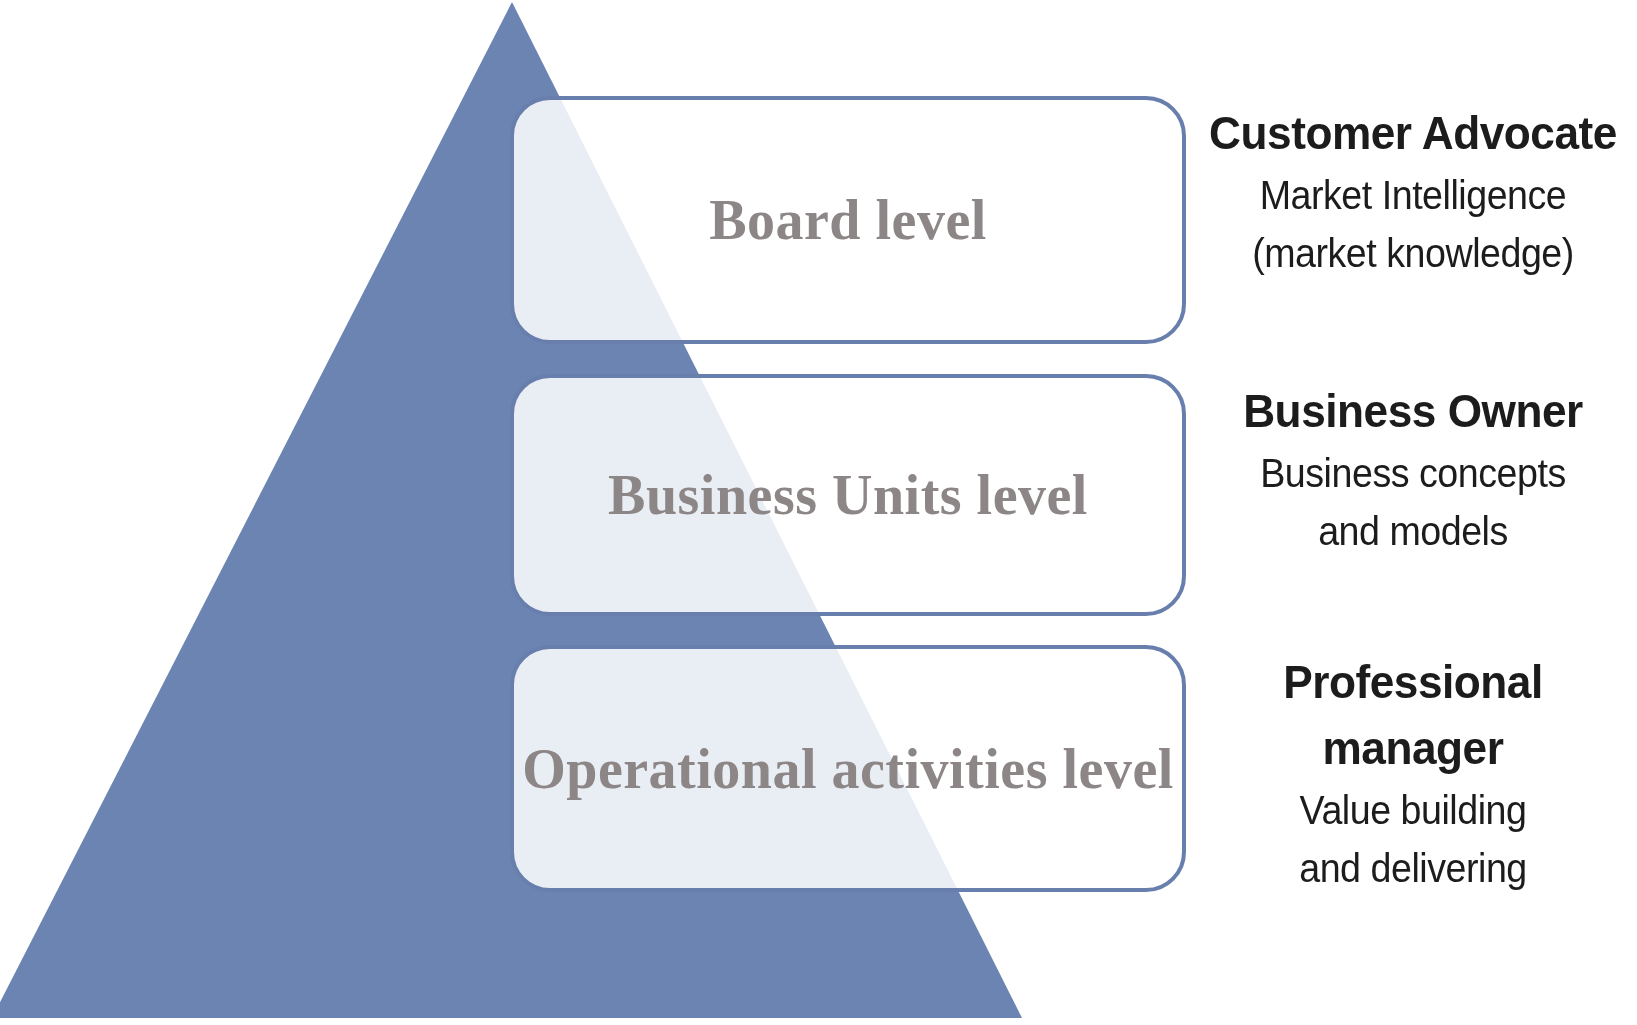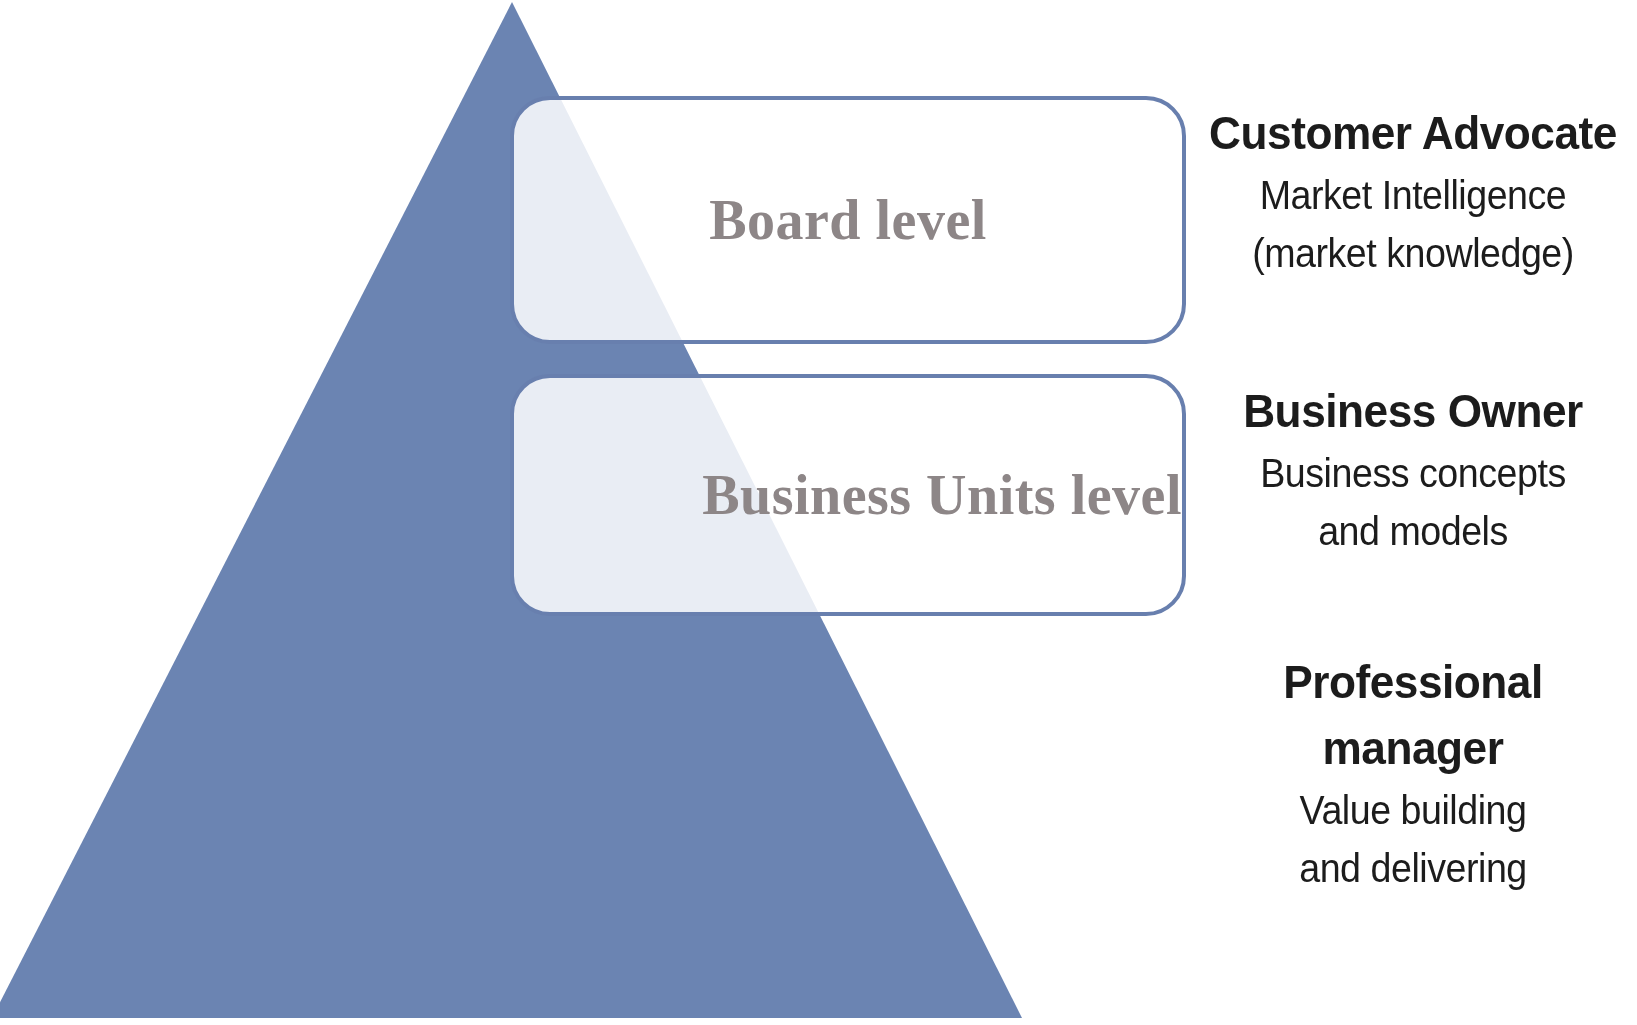--- a/index.html
+++ b/index.html
@@ -15,21 +15,21 @@
   .level-box{
     position:absolute;
     left:510px;width:676px;
     box-sizing:border-box;
     border:4px solid var(--box-border,#687fae);
     border-radius:40px;
     background:var(--box-overlay,rgba(255,255,255,0.85));
     display:flex;align-items:center;justify-content:center;
   }
   .box-1{top:96px;height:248px;}
-  .box-2{top:374px;height:242px;justify-content:flex-end;}
+  .box-2{top:374px;height:242px;}
   .box-3{top:645px;height:247px;}
   .box-label{
     font-family:"Liberation Serif","DejaVu Serif",serif;
     font-weight:bold;
     font-size:56px;
     color:var(--box-label-text,#8d8687);
     letter-spacing:0.5px;
     white-space:nowrap;
   }
   .annotation{
@@ -55,20 +55,23 @@
   </svg>
 
   <div class="level-box box-1">
     <span class="box-label">Board level</span>
   </div>
 
   <div class="level-box box-2">
     <span class="box-label">Business Units level</span>
   </div>
 
+  <div class="level-box box-3">
+    <span class="box-label">Operational activities level</span>
+  </div>
 
   <div class="annotation ann-1">
     <div class="ann-title">Customer Advocate</div>
     <div class="ann-line">Market Intelligence</div>
     <div class="ann-line">(market knowledge)</div>
   </div>
 
   <div class="annotation ann-2">
     <div class="ann-title">Business Owner</div>
     <div class="ann-line">Business concepts</div>

